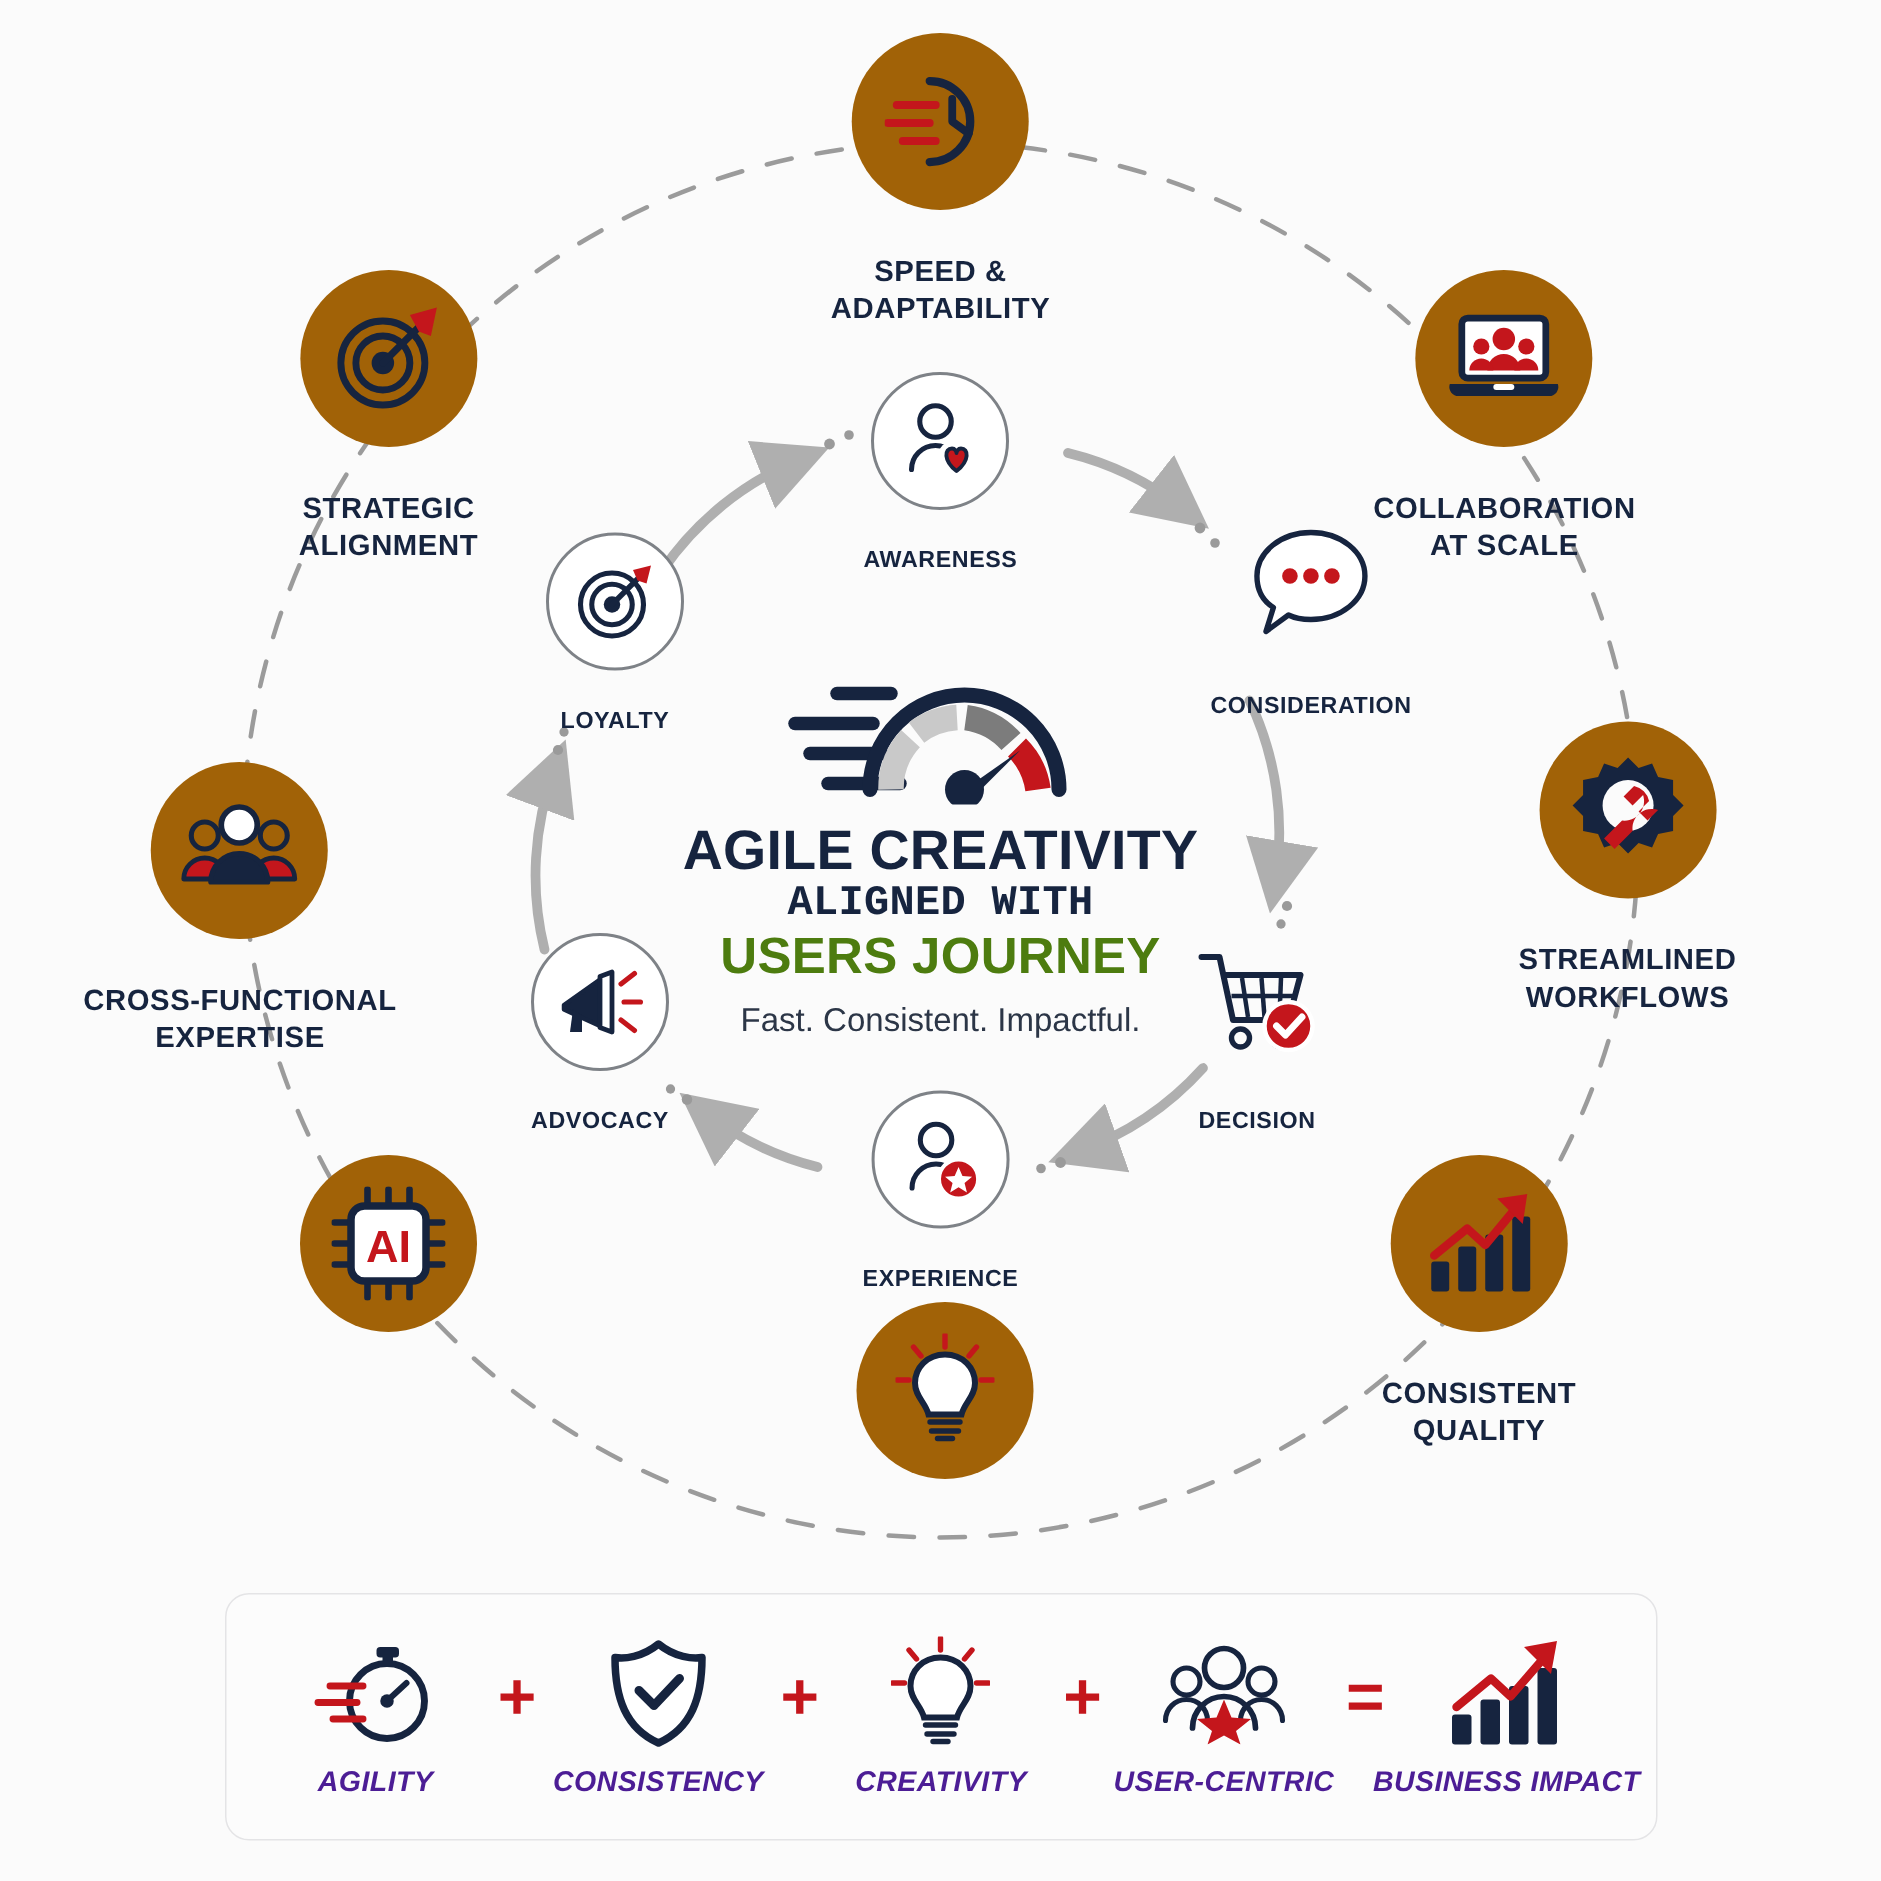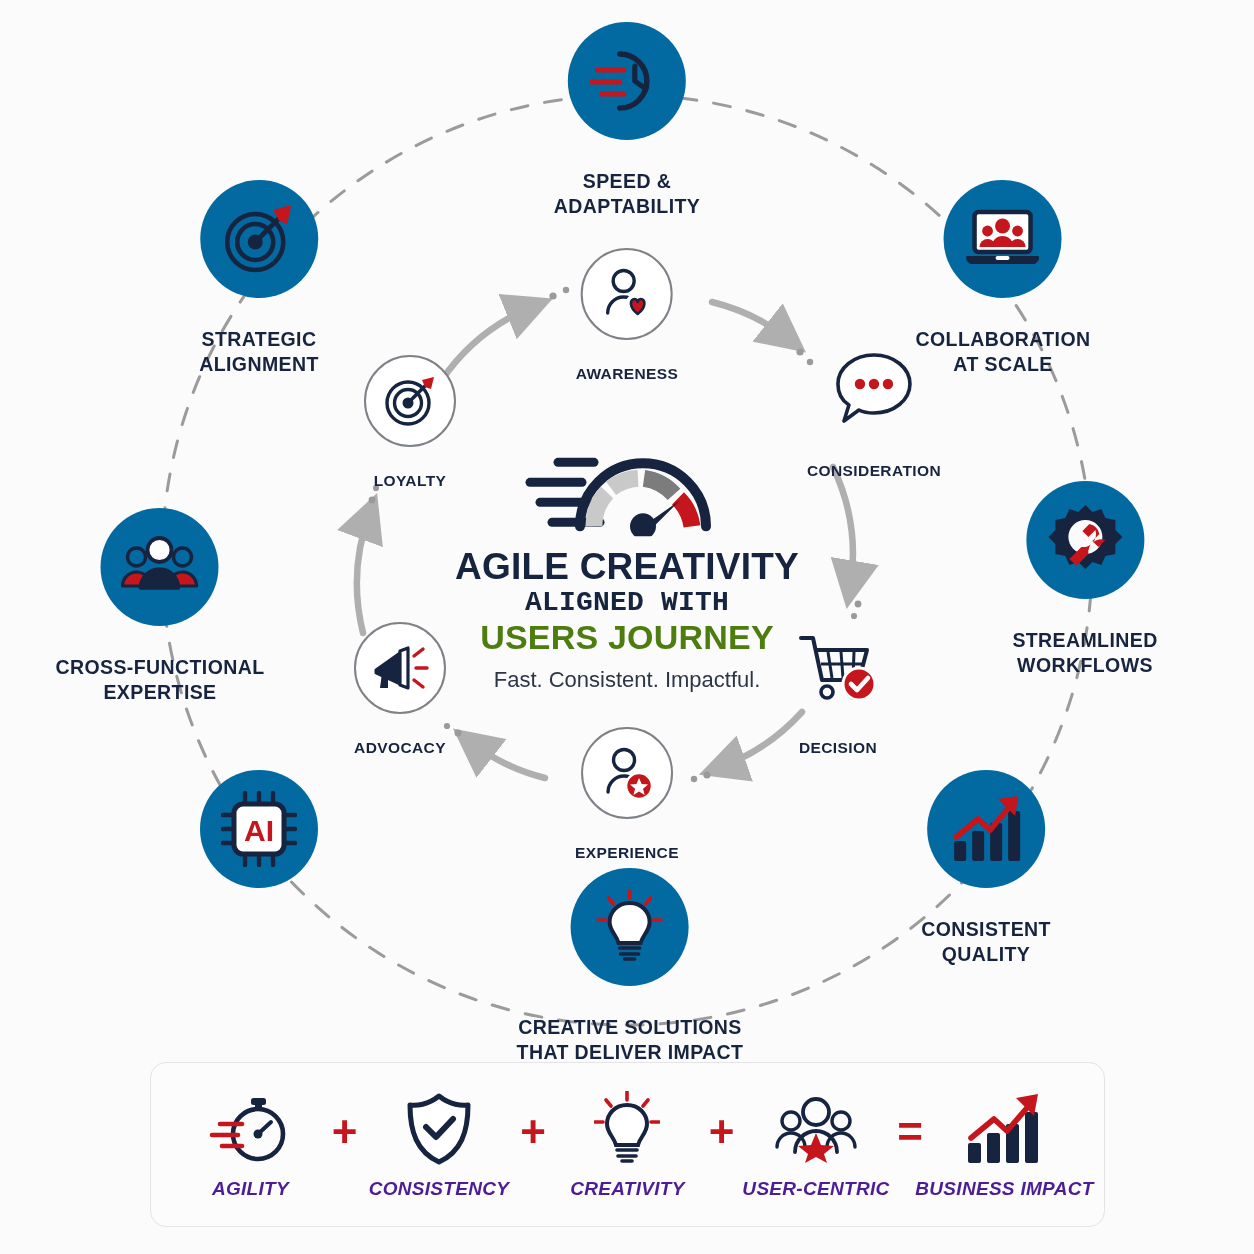--- a/index.html
+++ b/index.html
@@ -9,21 +9,21 @@
     font-family:"Liberation Sans", sans-serif;
     overflow:hidden;
     position:relative;
   }
   #stage{position:absolute;inset:0;}
   svg.layer{position:absolute;left:0;top:0;width:1254px;height:1254px;overflow:visible;}
 
   
   .node{position:absolute;display:flex;flex-direction:column;align-items:center;gap:16px;}
   .disc{border-radius:50%;display:flex;align-items:center;justify-content:center;}
-  .outer .disc{width:118px;height:118px;background:#0369a1;}
+  .outer .disc{width:118px;height:118px;background:#a16207;}
   .inner .disc{width:92px;height:92px;background:#ffffff;border:2.5px solid #7e8287;box-sizing:border-box;}
 
   .outer .label{
     margin-top:13px;text-align:center;color:#16243f;
     font-size:19.5px;font-weight:700;letter-spacing:.4px;line-height:1.28;
     white-space:pre-line;
   }
   .inner .label{
     margin-top:9px;text-align:center;color:#16243f;
     font-size:15.5px;font-weight:700;letter-spacing:.4px;line-height:1.2;
@@ -272,22 +272,20 @@
         </g>
         <g stroke="#c4161c" stroke-width="3.6" stroke-linecap="round">
           <line x1="33" y1="1" x2="33" y2="9"></line>
           <line x1="12" y1="9" x2="17" y2="15"></line>
           <line x1="54" y1="9" x2="49" y2="15"></line>
           <line x1="1" y1="31" x2="9" y2="31"></line>
           <line x1="57" y1="31" x2="65" y2="31"></line>
         </g>
       </svg>
     </div>
-    <div class="label">CREATIVE SOLUTIONS
-THAT DELIVER IMPACT</div>
   </div>
 
   <div class="node outer" style="left:259px;top:770px;transform:translateX(-50%);">
     <div class="disc">
       <svg width="76" height="76" viewBox="0 0 76 76">
         <g stroke="#16243f" stroke-width="4.4" stroke-linecap="round">
           <line x1="24" y1="2" x2="24" y2="14"></line>
             <line x1="38" y1="2" x2="38" y2="14"></line>
             <line x1="52" y1="2" x2="52" y2="14"></line>
           <line x1="24" y1="62" x2="24" y2="74"></line>

